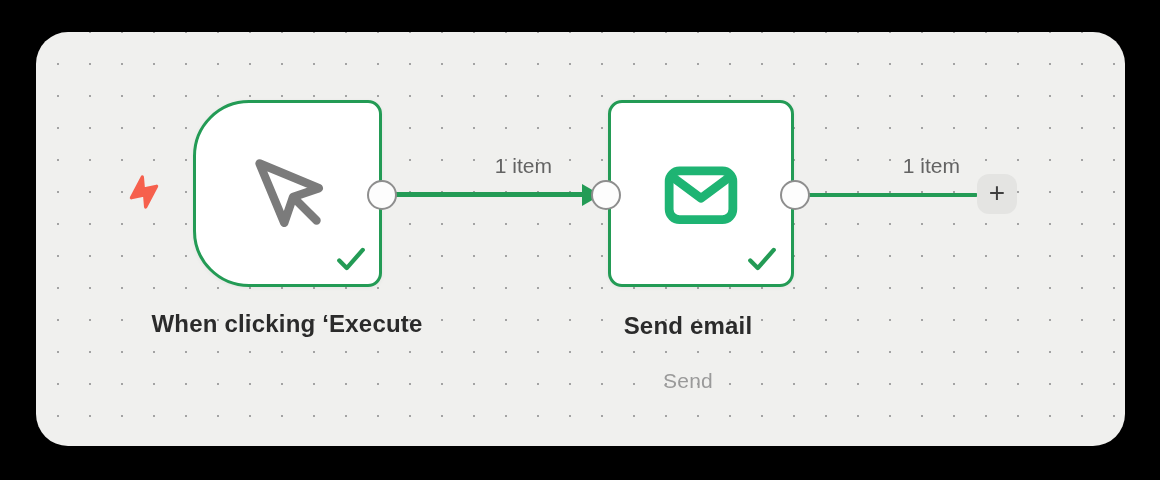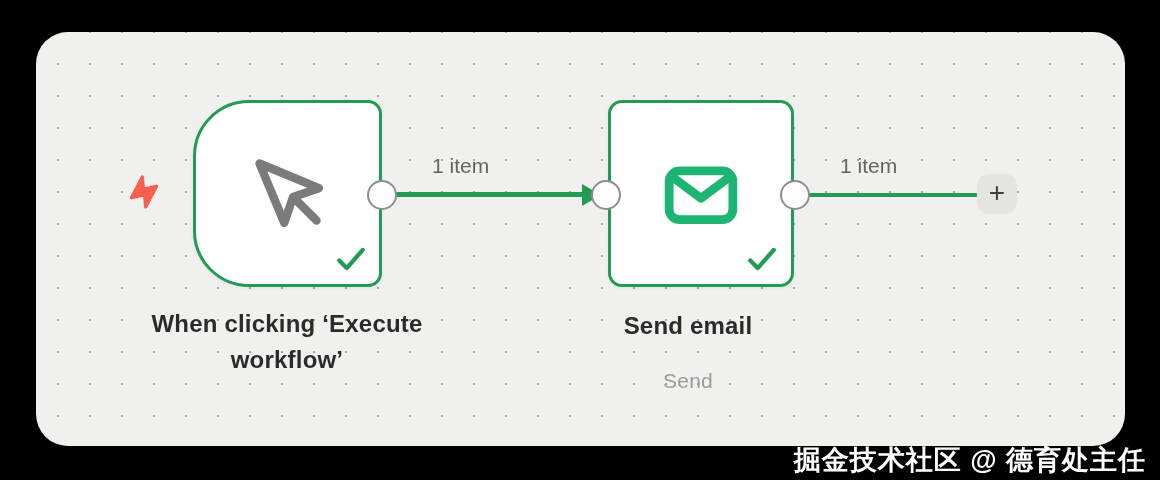--- a/index.html
+++ b/index.html
@@ -25,21 +25,21 @@
         border:2.5px solid #8e8e8e;box-sizing:border-box;z-index:4;}
   .port.p-out1{left:331px;top:148px;}
   .port.p-in2{left:555px;top:148px;}
   .port.p-out2{left:744px;top:148px;}
   .wire{position:absolute;background:#239b55;z-index:1;}
   .wire.w1{left:352px;top:160px;width:214px;height:5px;border-radius:3px;}
   .wire.w2{left:770px;top:161px;width:172px;height:4px;border-radius:2px;}
   .arrowhead{position:absolute;left:546px;top:152px;width:0;height:0;z-index:2;
     border-top:11px solid transparent;border-bottom:11px solid transparent;
     border-left:19px solid #239b55;}
-  .items-label{position:absolute;width:120px;text-align:left;font-size:21px;color:#636363;}
+  .items-label{position:absolute;width:120px;text-align:right;font-size:21px;color:#636363;}
   .items-label.l1{left:396px;top:122px;}
   .items-label.l2{left:804px;top:122px;}
   .bolt{position:absolute;left:90px;top:142px;width:36px;height:36px;transform:rotate(-12deg);}
   .node-title{position:absolute;text-align:center;font-size:24px;font-weight:600;
               color:#2b2b2b;line-height:36px;letter-spacing:0.2px;}
   .node-title.t1{left:66px;top:274px;width:370px;}
   .node-title.t2{left:552px;top:276px;width:200px;}
   .node-subtitle{font-size:21px;font-weight:400;color:#9a9a9a;margin-top:24px;line-height:26px;}
   .add-btn{position:absolute;left:941px;top:142px;width:40px;height:40px;border-radius:12px;
     background:#e4e4e2;color:#3f3f3f;font-size:28px;font-weight:500;line-height:38px;
@@ -83,22 +83,20 @@
       <path d="M4 14.5 11 21.5 26 4.5" fill="none" stroke="#239b55" stroke-width="4" stroke-linecap="round" stroke-linejoin="round"></path>
     </svg>
 
     <div class="wire w2"></div>
     <div class="items-label l2">1 item</div>
 
     <div class="add-btn">+</div>
 
     <div class="node-title t1">
       <div>When clicking ‘Execute</div>
-      <div>workflow’</div>
     </div>
     <div class="node-title t2">
       <div>Send email</div>
       <div class="node-subtitle">Send</div>
     </div>
   </div>
 
-  <div class="watermark">掘金技术社区 @ 德育处主任</div>
 </div>
 
 </body></html>

